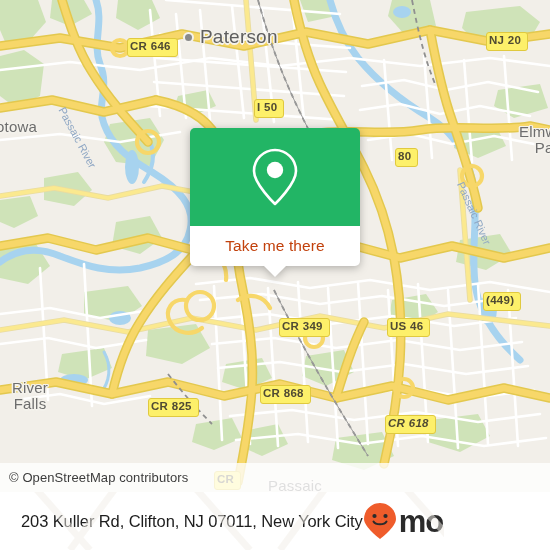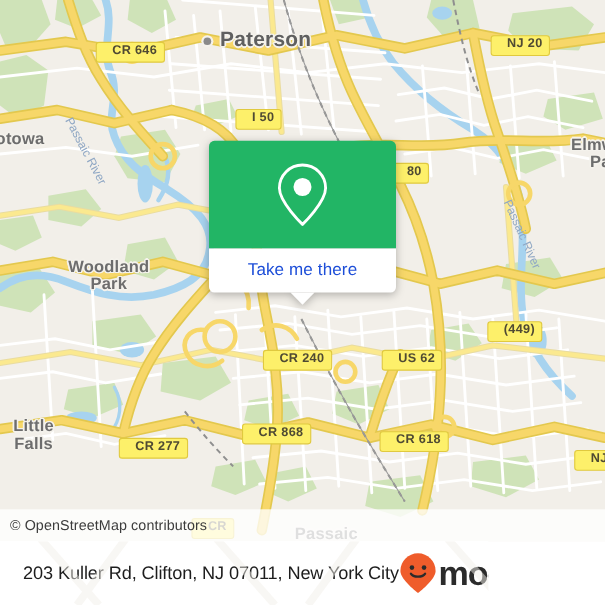--- a/index.html
+++ b/index.html
@@ -27,21 +27,21 @@
     left: 0; top: 0;
     width: 550px; height: 492px;
     background: #f2efe9;
     overflow: hidden;
   }
   .map-svg { position: absolute; left: 0; top: 0; }
 
   .place-label {
     position: absolute;
     color: #6b6b6b;
-    font-weight: 700;
+    font-weight: 400;
     white-space: nowrap;
     letter-spacing: .2px;
     text-shadow:
       -1.5px 0 #f4f2ec, 1.5px 0 #f4f2ec, 0 -1.5px #f4f2ec, 0 1.5px #f4f2ec,
       -1px -1px #f4f2ec, 1px -1px #f4f2ec, -1px 1px #f4f2ec, 1px 1px #f4f2ec;
   }
   .place-city { font-size: 19px; color: #5f5f5f; }
   .place-town { font-size: 15px; color: #6d6d6d; }
   .place-two { line-height: 1.05; text-align: center; }
 
@@ -63,24 +63,25 @@
   }
 
   .shield {
     position: absolute;
     background: #fdf06a;
     border: 1.6px solid #e0c93f;
     border-radius: 3px;
     color: #4f4a33;
     font-size: 11.5px;
     font-weight: 700;
-    padding: 2px 6px 3px 14px;
+    padding: 2px 6px 3px 2px;
     white-space: nowrap;
     line-height: 1;
     letter-spacing: .3px;
+    margin-left: 40px;
   }
 
   
   .popup {
     position: absolute;
     left: 190px;
     top: 128px;
     width: 170px;
     filter: drop-shadow(0 2px 4px rgba(0,0,0,.28));
   }
@@ -96,21 +97,21 @@
     position: relative;
     height: 40px;
     background: #ffffff;
     border-radius: 0 0 5px 5px;
     display: flex;
     align-items: center;
     justify-content: center;
   }
   .popup-foot-label {
     font-size: 15.5px;
-    color: #1d4ed8;
+    color: #c2410c;
     letter-spacing: .1px;
   }
   .popup-tail {
     position: absolute;
     left: 50%;
     bottom: -11px;
     margin-left: -11px;
     width: 0; height: 0;
     border-left: 11px solid transparent;
     border-right: 11px solid transparent;
@@ -345,44 +346,42 @@
         <path d="M274 290 C288 318 304 348 320 376 C336 404 352 430 368 456"></path>
         <path d="M258 0 C268 36 280 70 296 104 C310 134 326 162 340 190"></path>
       </g>
     </svg>
 
     <span class="place-label place-city" style="left:200px; top:26px;">Paterson</span>
     <span class="city-dot" style="left:185px; top:34px;"></span>
 
     <span class="place-label place-town" style="left:-4px; top:118px;">otowa</span>
 
-    <span class="place-label place-town place-two" style="left:62px; top:235px; white-space:pre;">Woodland
-Park</span>
-
-    <span class="place-label place-town place-two" style="left:12px; top:380px; white-space:pre;">Little
+
+    <span class="place-label place-town place-two" style="left:12px; top:380px; white-space:pre;">River
 Falls</span>
 
     <span class="place-label place-town place-two" style="left:519px; top:124px; white-space:pre;">Elmwood
 Park</span>
 
     <span class="place-label place-town" style="left:268px; top:477px;">Passaic</span>
 
     <span class="river-label" style="left:67px; top:105px; transform:rotate(62deg);">Passaic River</span>
     <span class="river-label" style="left:466px; top:180px; transform:rotate(66deg);">Passaic River</span>
 
     <span class="shield" style="left:87px; top:38px;">CR 646</span>
     <span class="shield" style="left:446px; top:32px;">NJ 20</span>
     <span class="shield" style="left:214px; top:99px;">I 50</span>
     <span class="shield" style="left:355px; top:148px;">80</span>
     <span class="shield" style="left:443px; top:292px;">(449)</span>
-    <span class="shield" style="left:239px; top:318px;">CR 240</span>
-    <span class="shield" style="left:347px; top:318px;">US 62</span>
+    <span class="shield" style="left:239px; top:318px;">CR 349</span>
+    <span class="shield" style="left:347px; top:318px;">US 46</span>
     <span class="shield" style="left:220px; top:385px;">CR 868</span>
-    <span class="shield" style="left:345px; top:392px;">CR 618</span>
-    <span class="shield" style="left:108px; top:398px;">CR 277</span>
+    <span class="shield" style="left:345px; top:415px;font-style:italic;">CR 618</span>
+    <span class="shield" style="left:108px; top:398px;">CR 825</span>
     <span class="shield" style="left:522px; top:409px;">NJ 21</span>
     <span class="shield" style="left:174px; top:471px;">CR</span>
 
     <div class="popup">
       <div class="popup-head">
         <svg width="52" height="62" viewBox="0 0 52 62">
           <path d="M26 4 C14.4 4 5 13.4 5 25 C5 38 26 58 26 58 C26 58 47 38 47 25 C47 13.4 37.6 4 26 4 Z" fill="none" stroke="#ffffff" stroke-width="2.6" stroke-linejoin="round"></path>
           <circle cx="26" cy="24" r="8.2" fill="#ffffff"></circle>
         </svg>
       </div>

